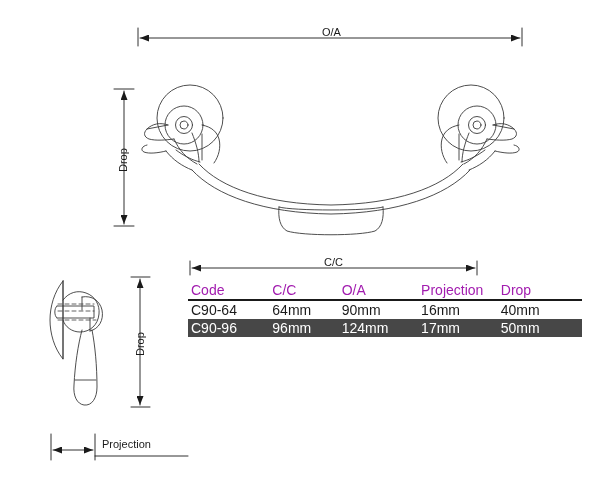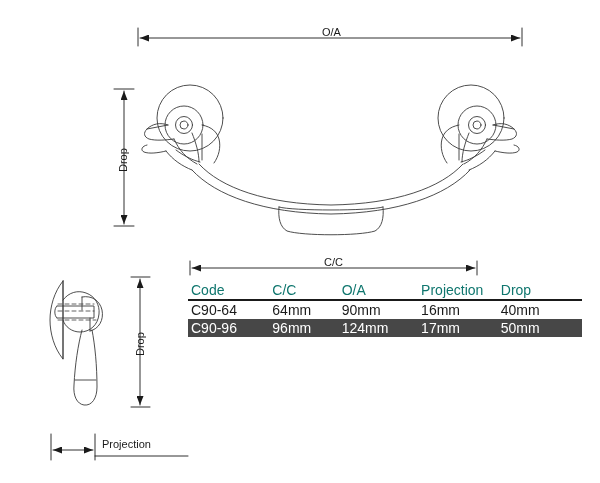--- a/index.html
+++ b/index.html
@@ -43,21 +43,21 @@
     font-weight: normal;
     font-size: 14px;
     line-height: 1.0;
     padding: 0;
     white-space: nowrap;
   }
   .spec-table thead th {
     height: 20px;
     vertical-align: bottom;
     padding-bottom: 2px;
-    color: #0f766e;
+    color: #a21caf;
   }
   .spec-table thead tr {
     border-bottom: 2.5px solid #1a1a1a;
   }
   .spec-table tbody td {
     height: 18px;
     vertical-align: middle;
     color: #1a1a1a;
   }
   .spec-table tbody tr.row-normal td {

